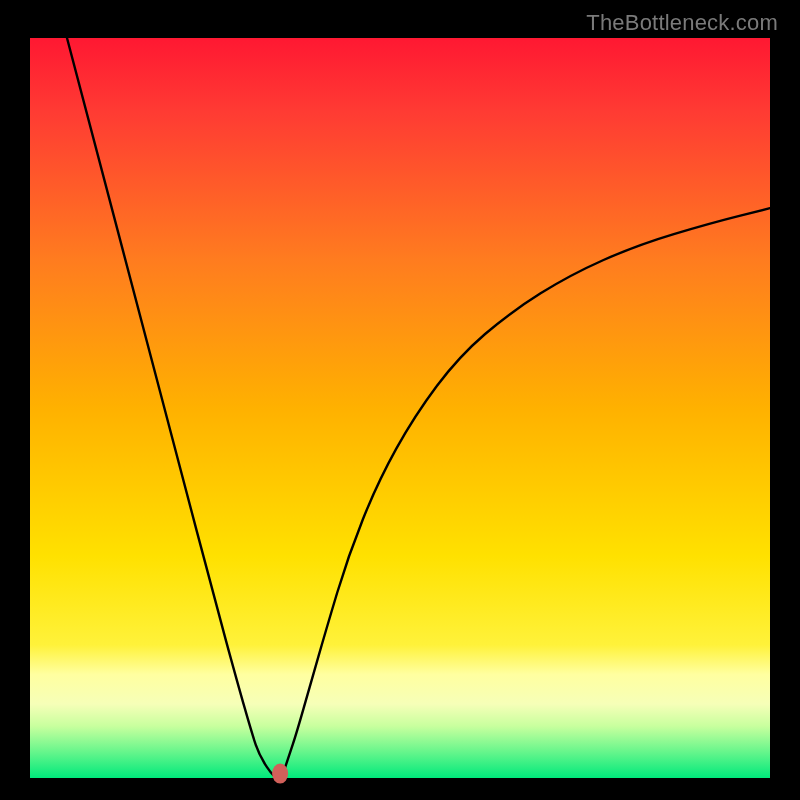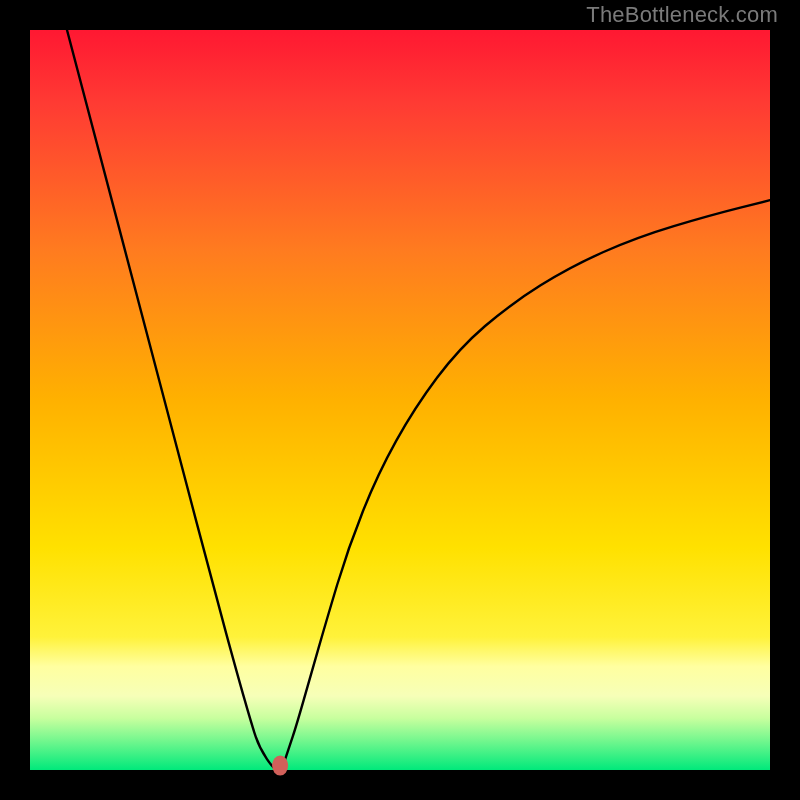--- a/index.html
+++ b/index.html
@@ -6,21 +6,21 @@
     margin: 0;
     padding: 0;
     width: 800px;
     height: 800px;
     background: #000;
     font-family: Arial, Helvetica, sans-serif;
     overflow: hidden;
   }
   .frame {
     position: absolute;
-    top: 0;
+    top: 8px;
     left: 0;
     width: 800px;
     height: 788px;
     box-sizing: border-box;
   }
   .watermark {
     position: absolute;
     top: 2px;
     right: 22px;
     color: #7a7a7a;

